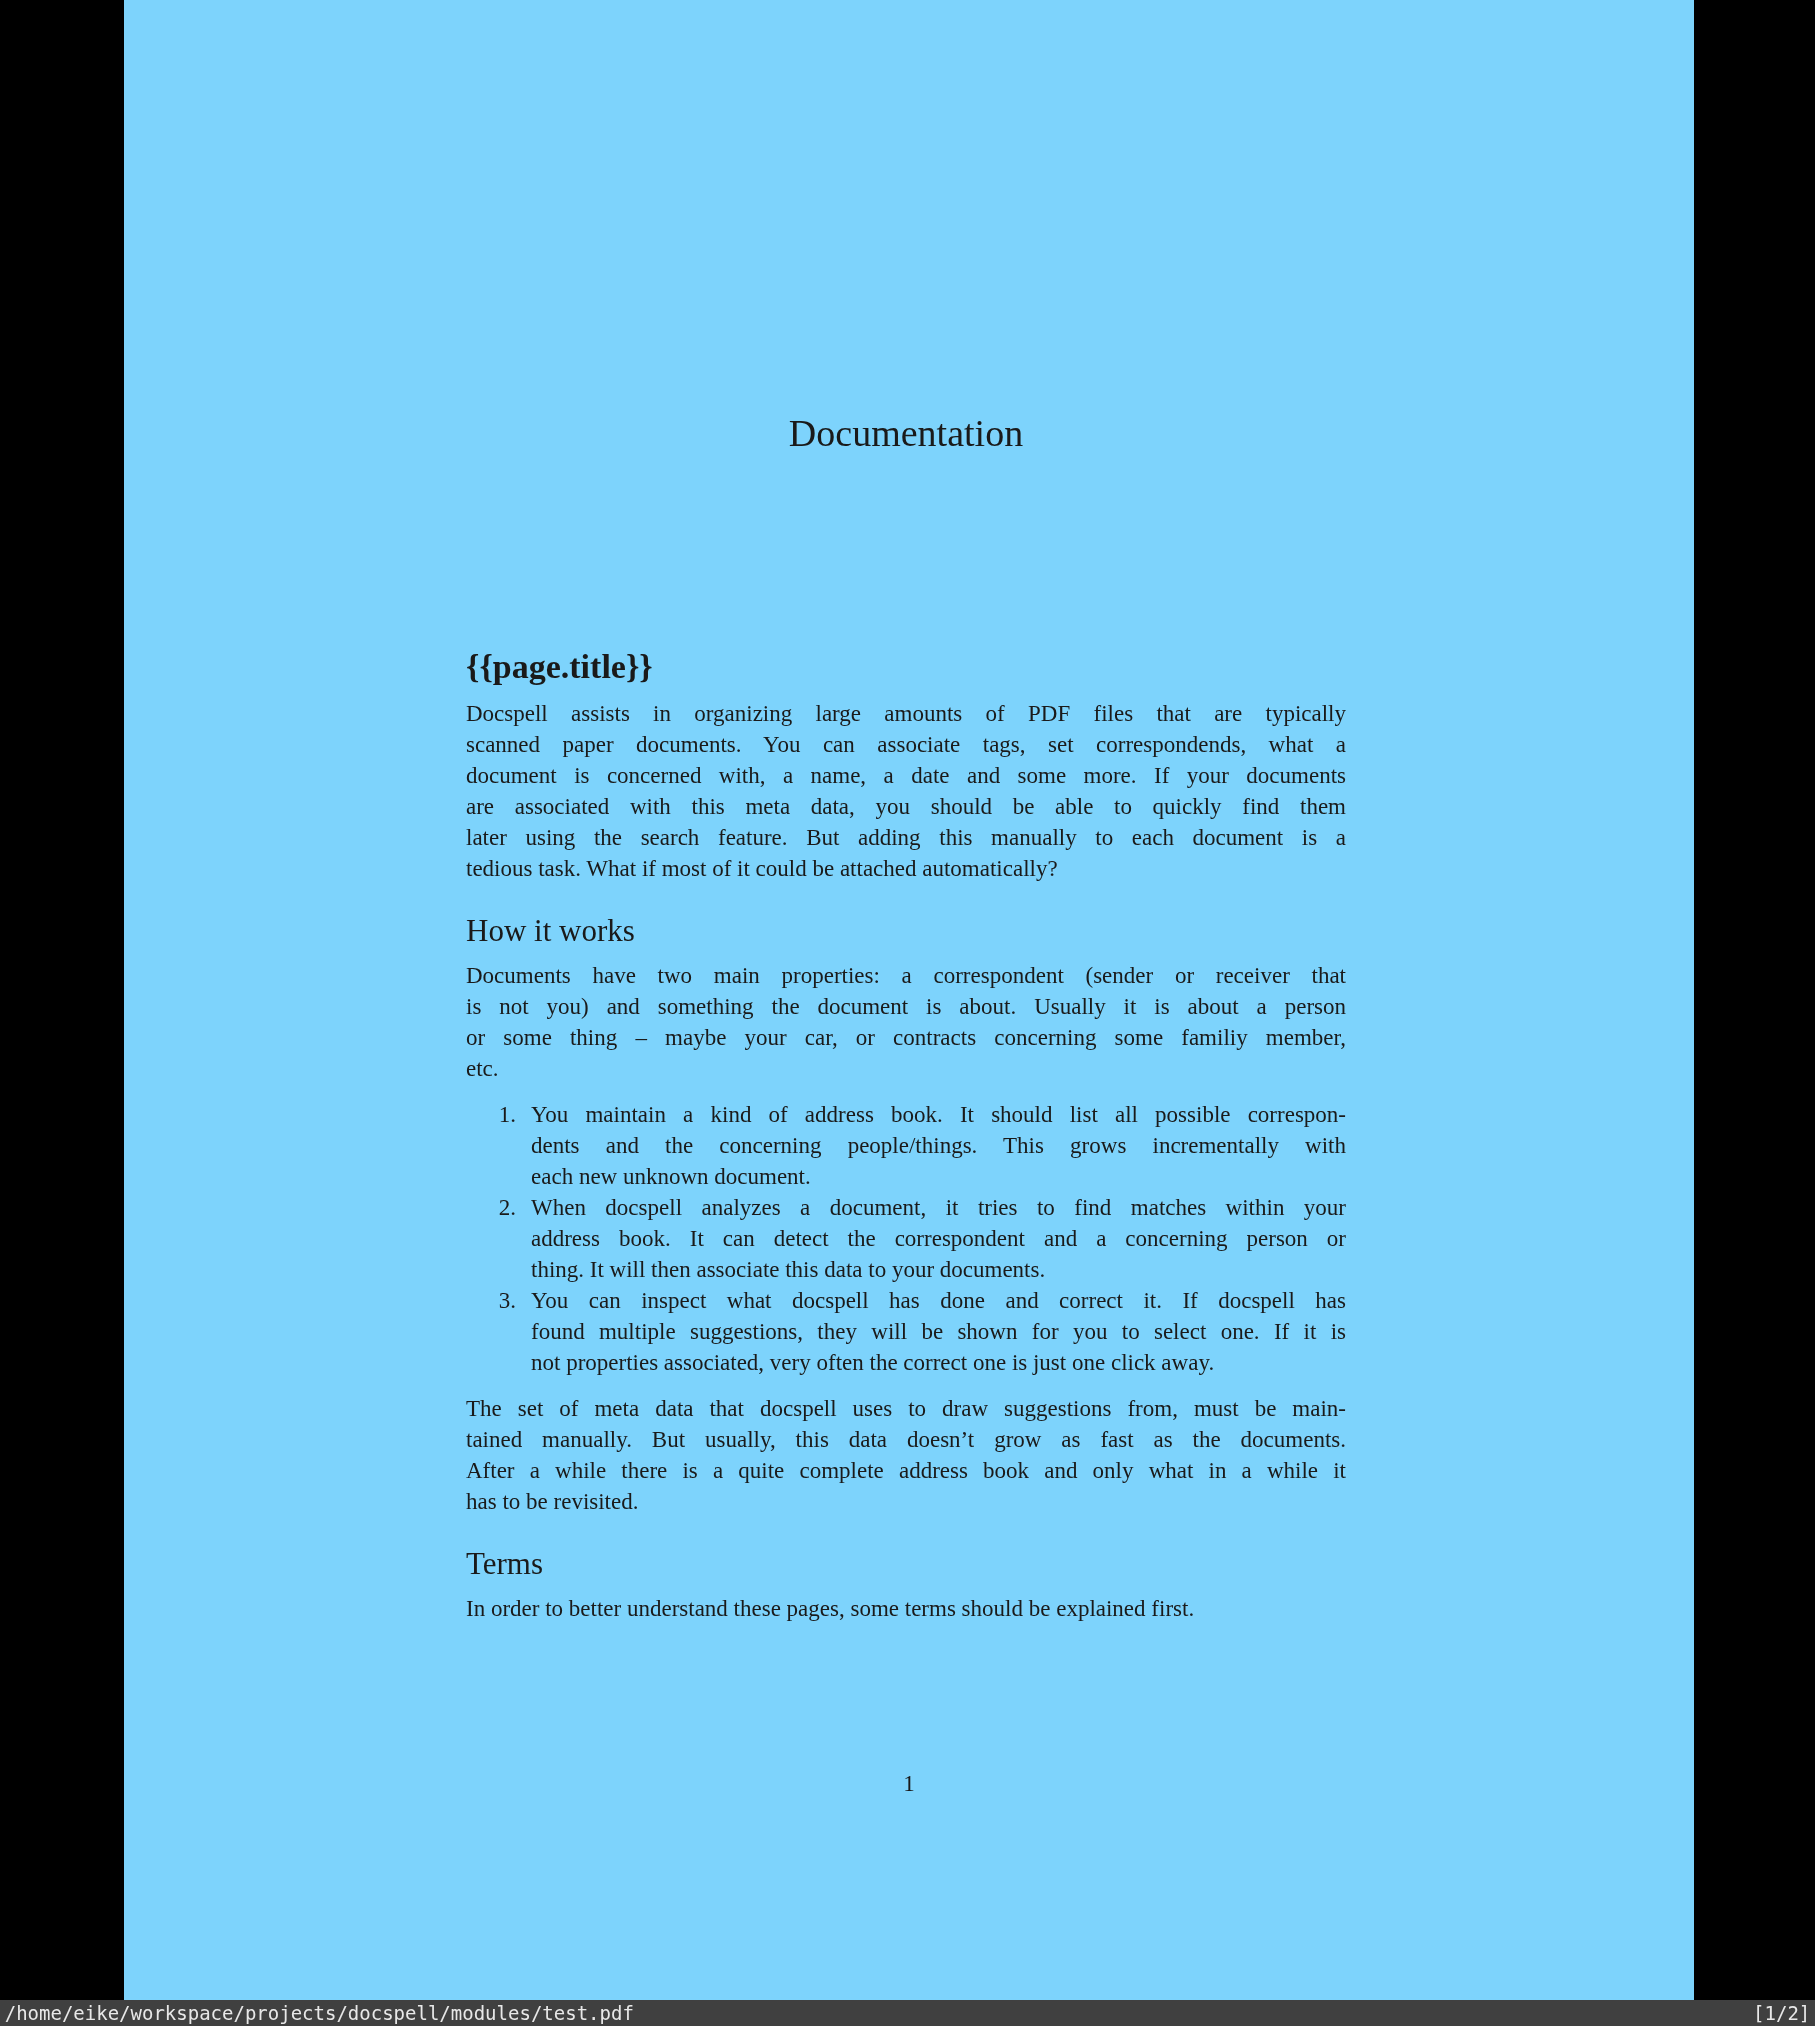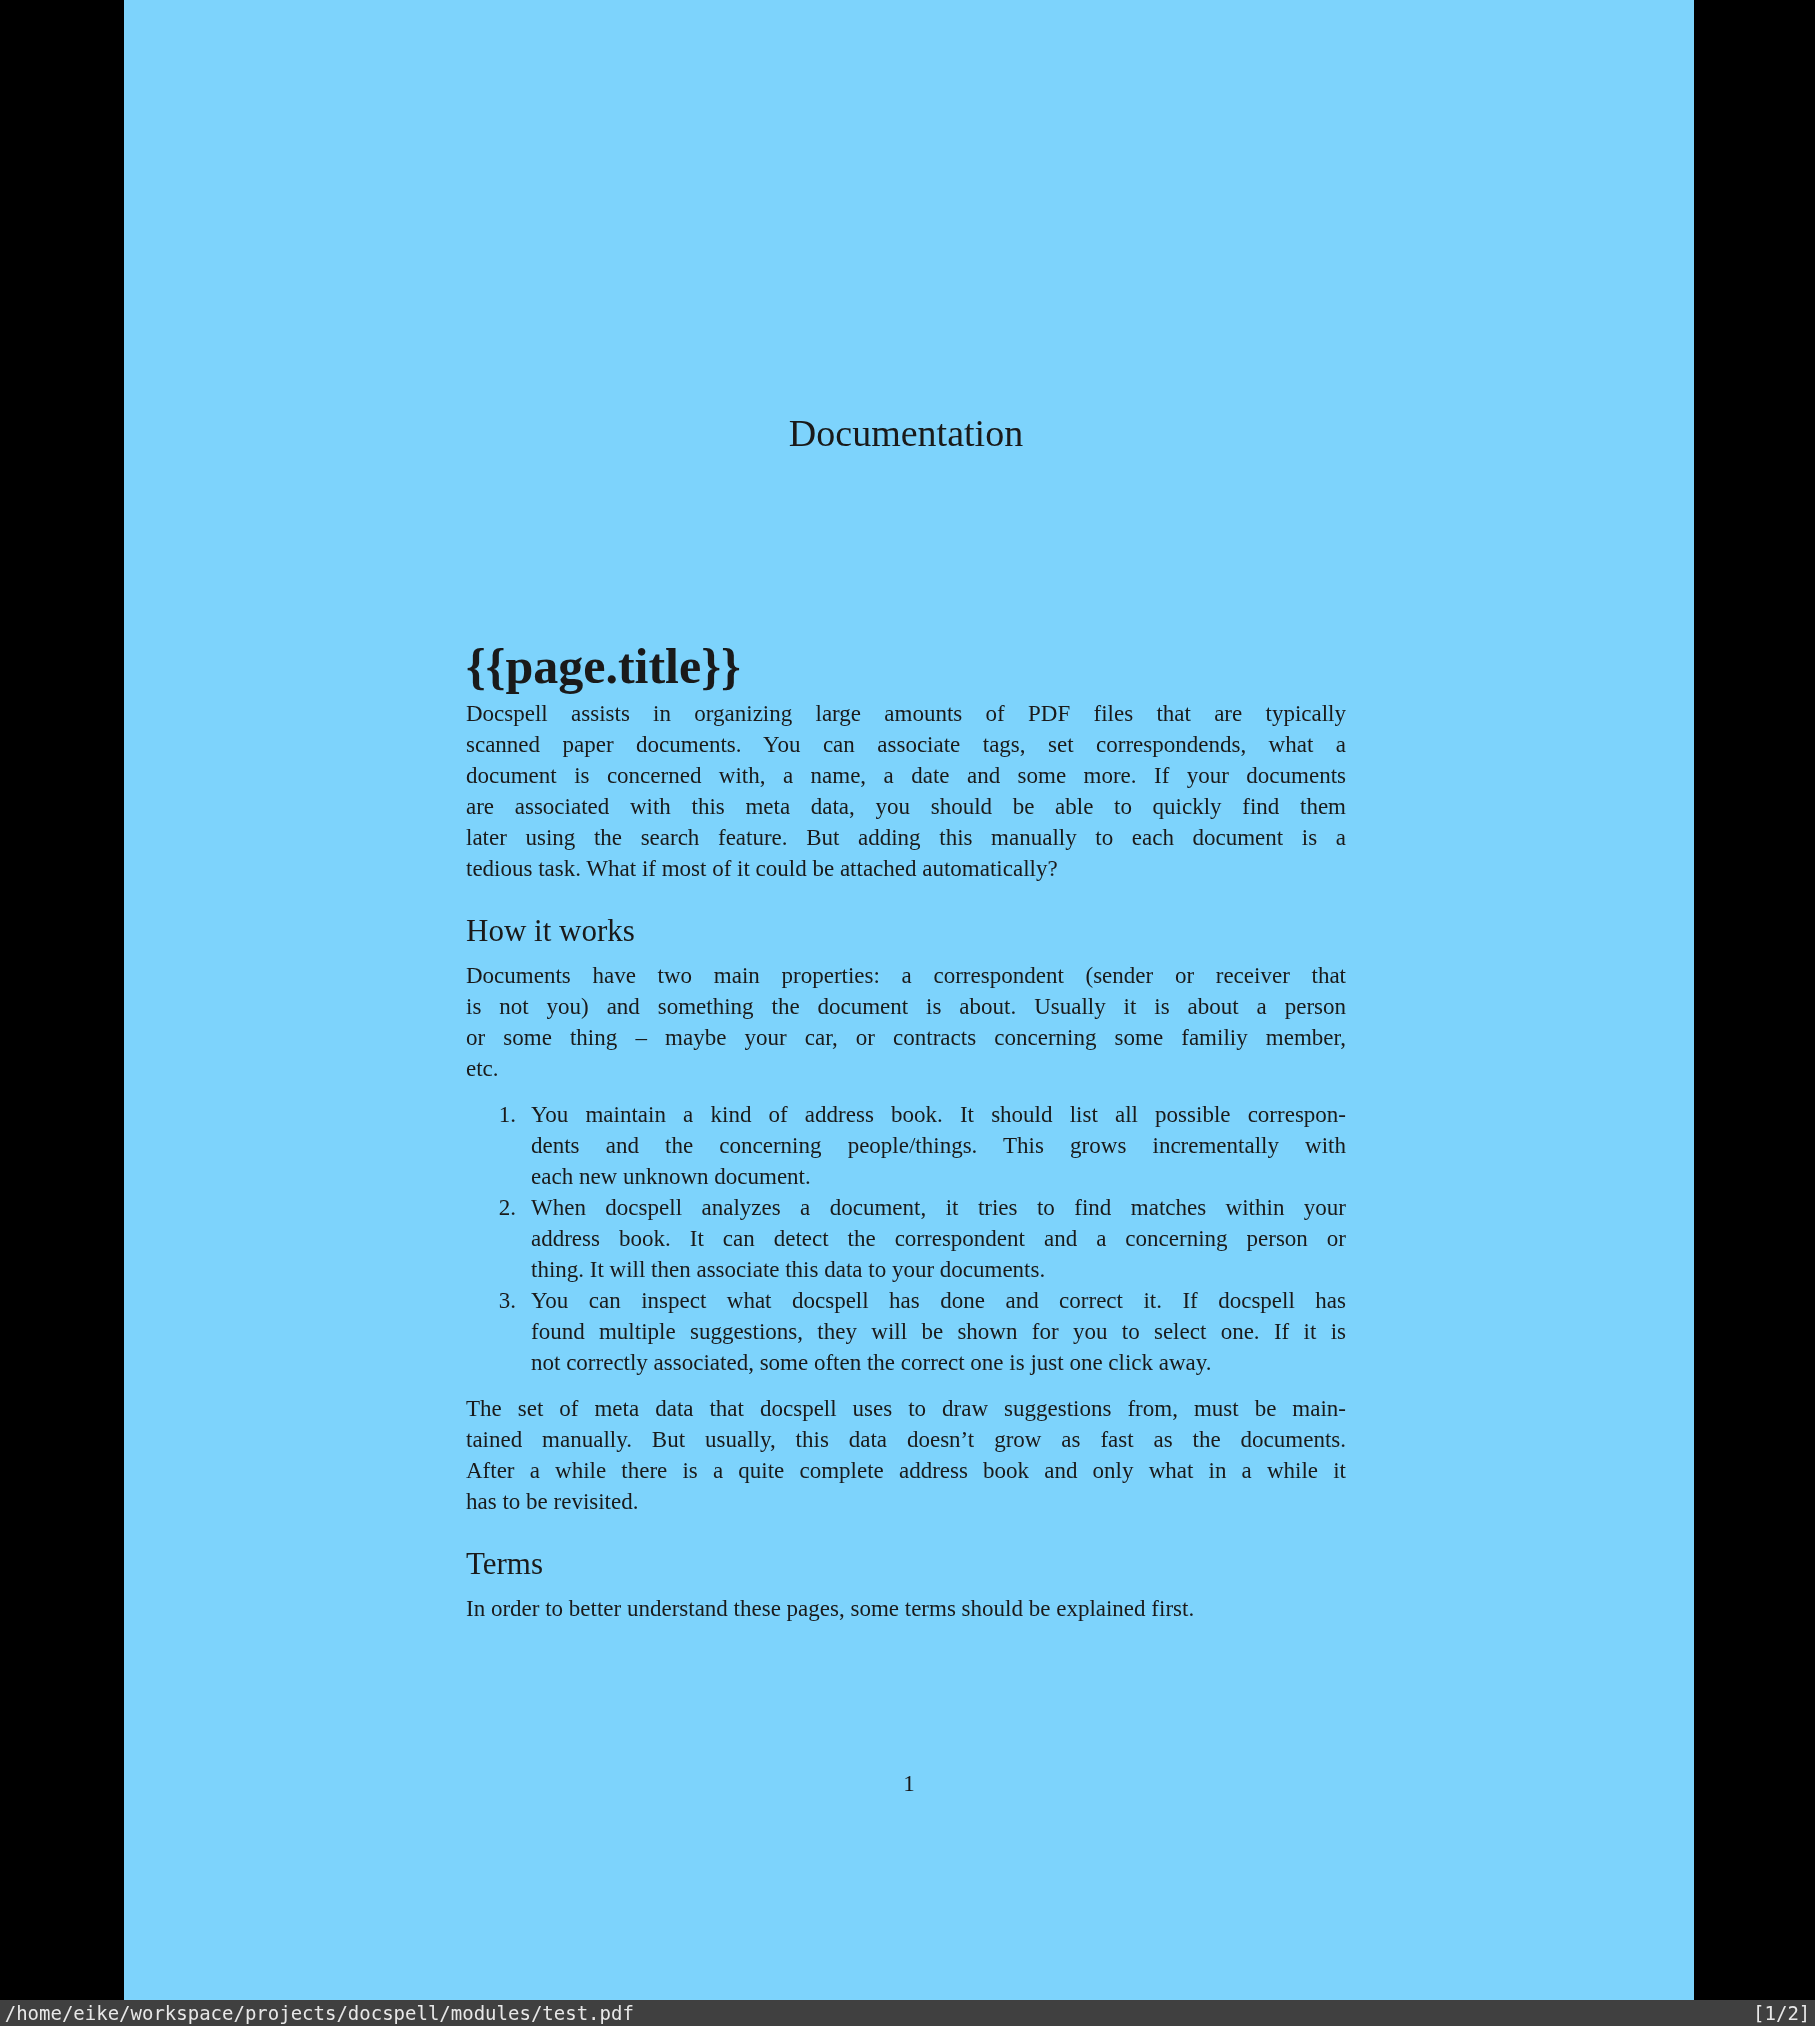--- a/index.html
+++ b/index.html
@@ -37,21 +37,21 @@
   
   .doc-title {
     margin-top: 409px;
     font-size: 38px;
     line-height: 49px;
     text-align: center;
     font-weight: normal;
   }
   .section {
     margin-top: 185px;
-    font-size: 50px;
+    font-size: 34px;
     line-height: 47px;
     font-weight: bold;
   }
   .subsection {
     margin-top: 26.5px;
     font-size: 31px;
     line-height: 42px;
     font-weight: normal;
   }
   .para {
@@ -150,21 +150,21 @@
               <div class="line">When docspell analyzes a document, it tries to find matches within your</div>
               <div class="line">address book. It can detect the correspondent and a concerning person or</div>
               <div class="line last">thing. It will then associate this data to your documents.</div>
             </div>
           </div>
           <div class="olist-item">
             <div class="olist-num">3.</div>
             <div class="olist-body">
               <div class="line">You can inspect what docspell has done and correct it. If docspell has</div>
               <div class="line">found multiple suggestions, they will be shown for you to select one. If it is</div>
-              <div class="line last">not correctly associated, some often the correct one is just one click away.</div>
+              <div class="line last">not properties associated, very often the correct one is just one click away.</div>
             </div>
           </div>
         </div>
         <div class="para">
           <div class="line">The set of meta data that docspell uses to draw suggestions from, must be main-</div>
           <div class="line">tained manually. But usually, this data doesn’t grow as fast as the documents.</div>
           <div class="line">After a while there is a quite complete address book and only what in a while it</div>
           <div class="line last">has to be revisited.</div>
         </div>
         <div class="subsection">Terms</div>

